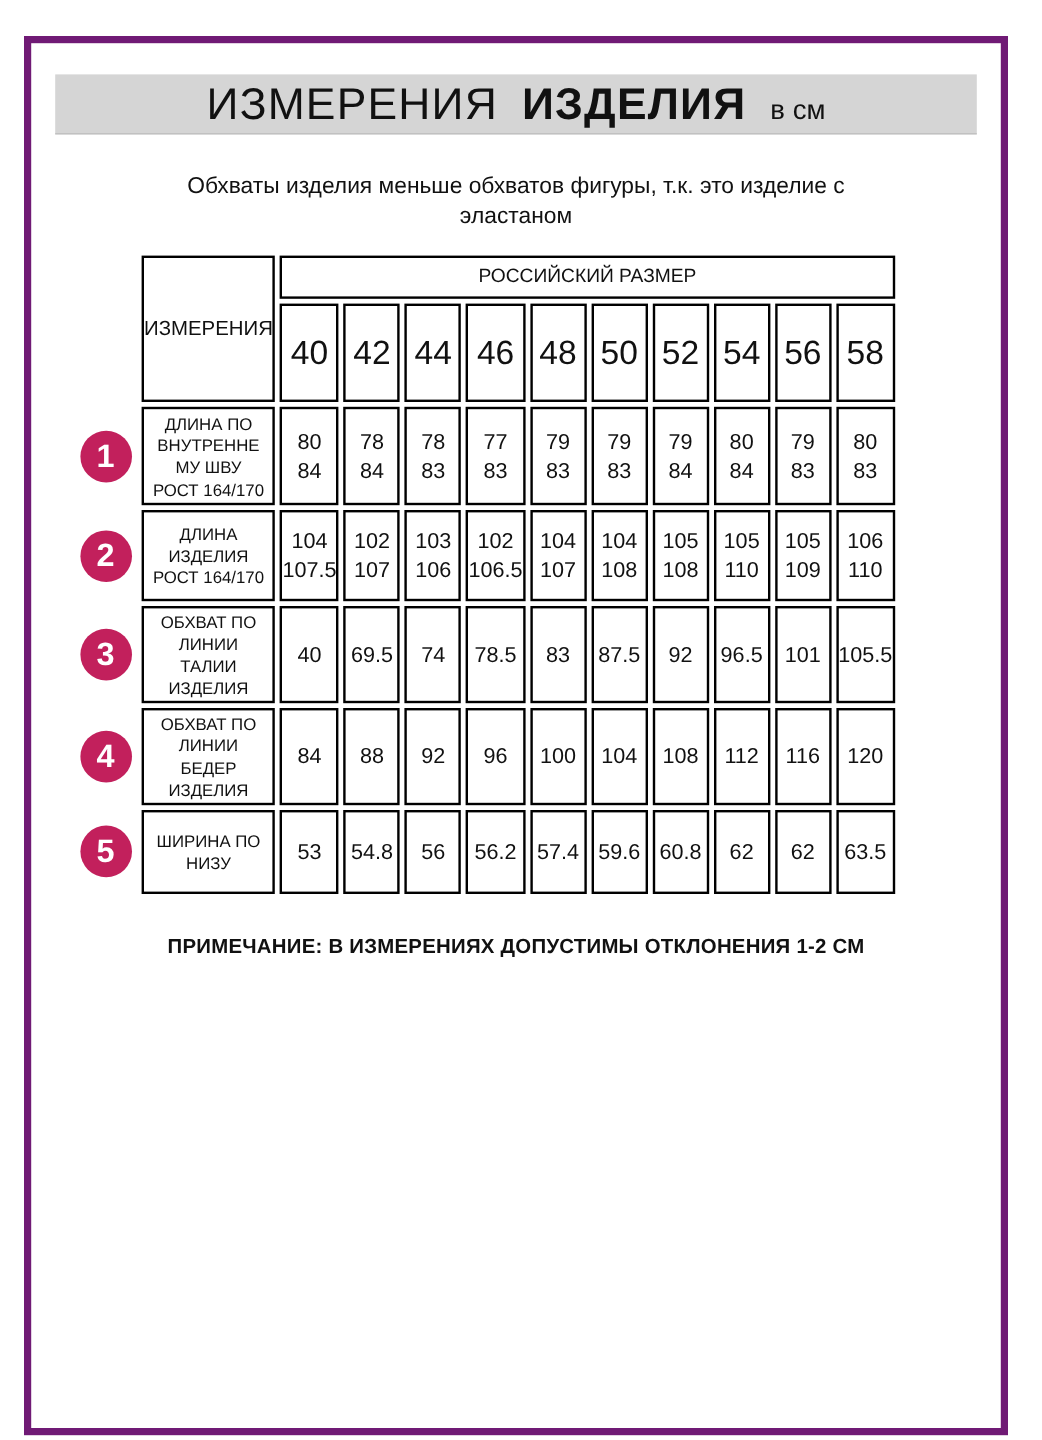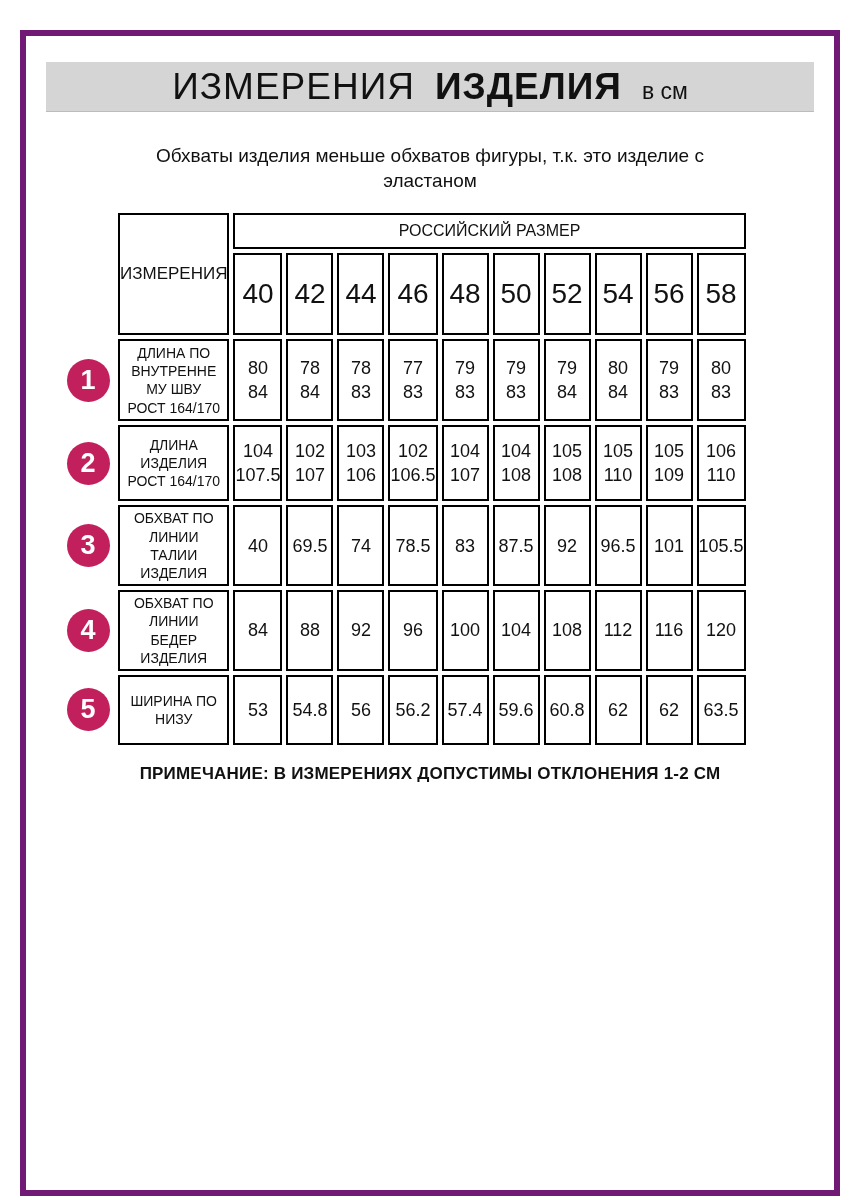--- a/index.html
+++ b/index.html
@@ -99,21 +99,21 @@
     background: #c2205c;
     color: #fff;
     font-size: 27px;
     font-weight: 700;
     display: flex;
     align-items: center;
     justify-content: center;
     margin: 0 auto;
   }
   .footnote {
-    margin-top: 15px;
+    margin-top: 30px;
     text-align: center;
     font-size: 17px;
     font-weight: 700;
     letter-spacing: 0.2px;
   }
 </style>
 </head>
 <body>
 
 <div class="sheet">

